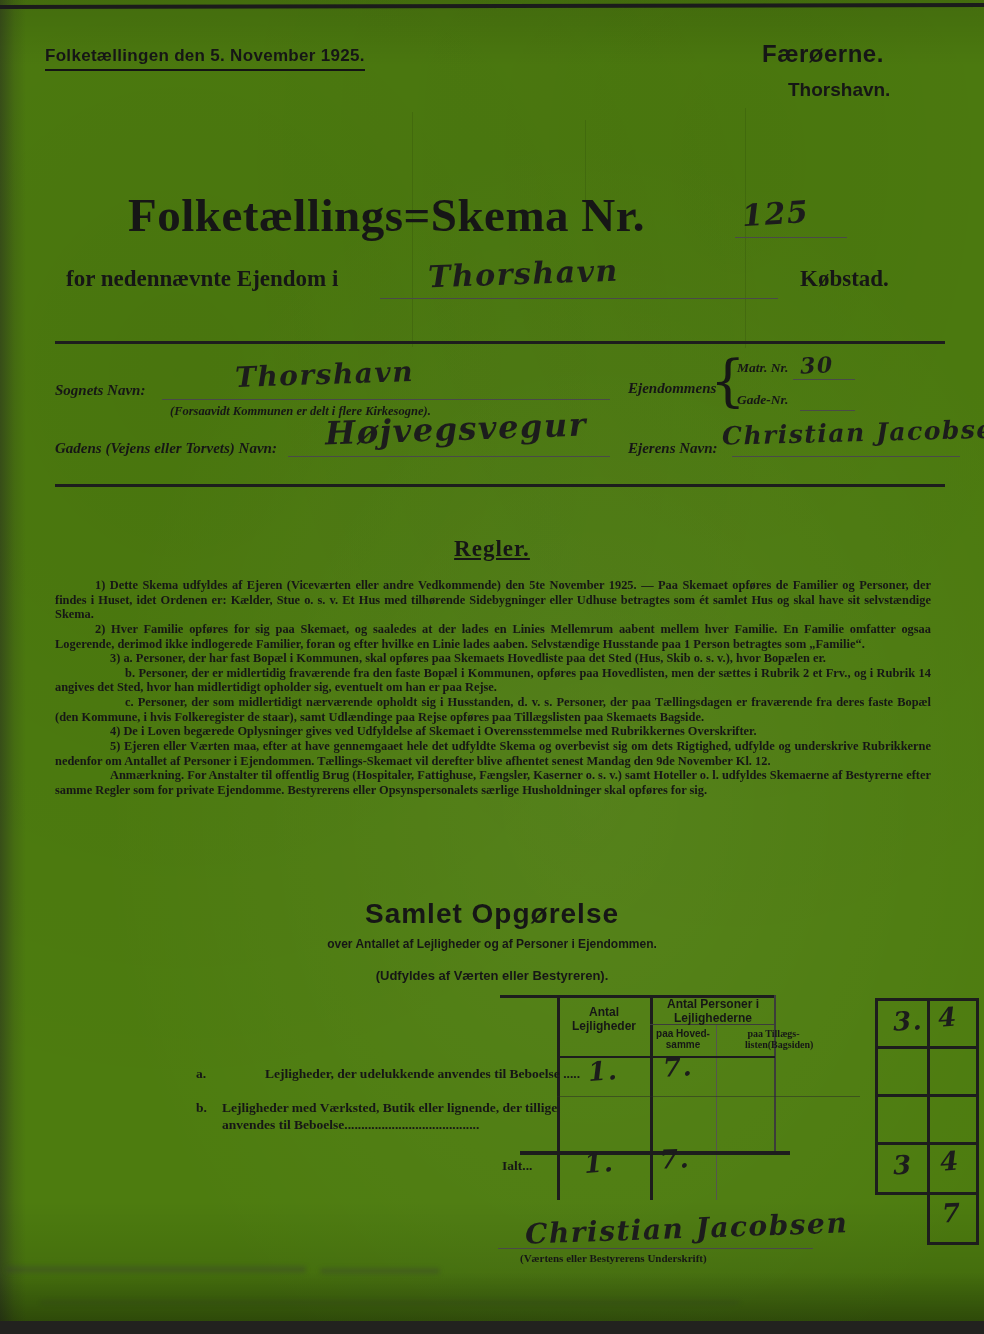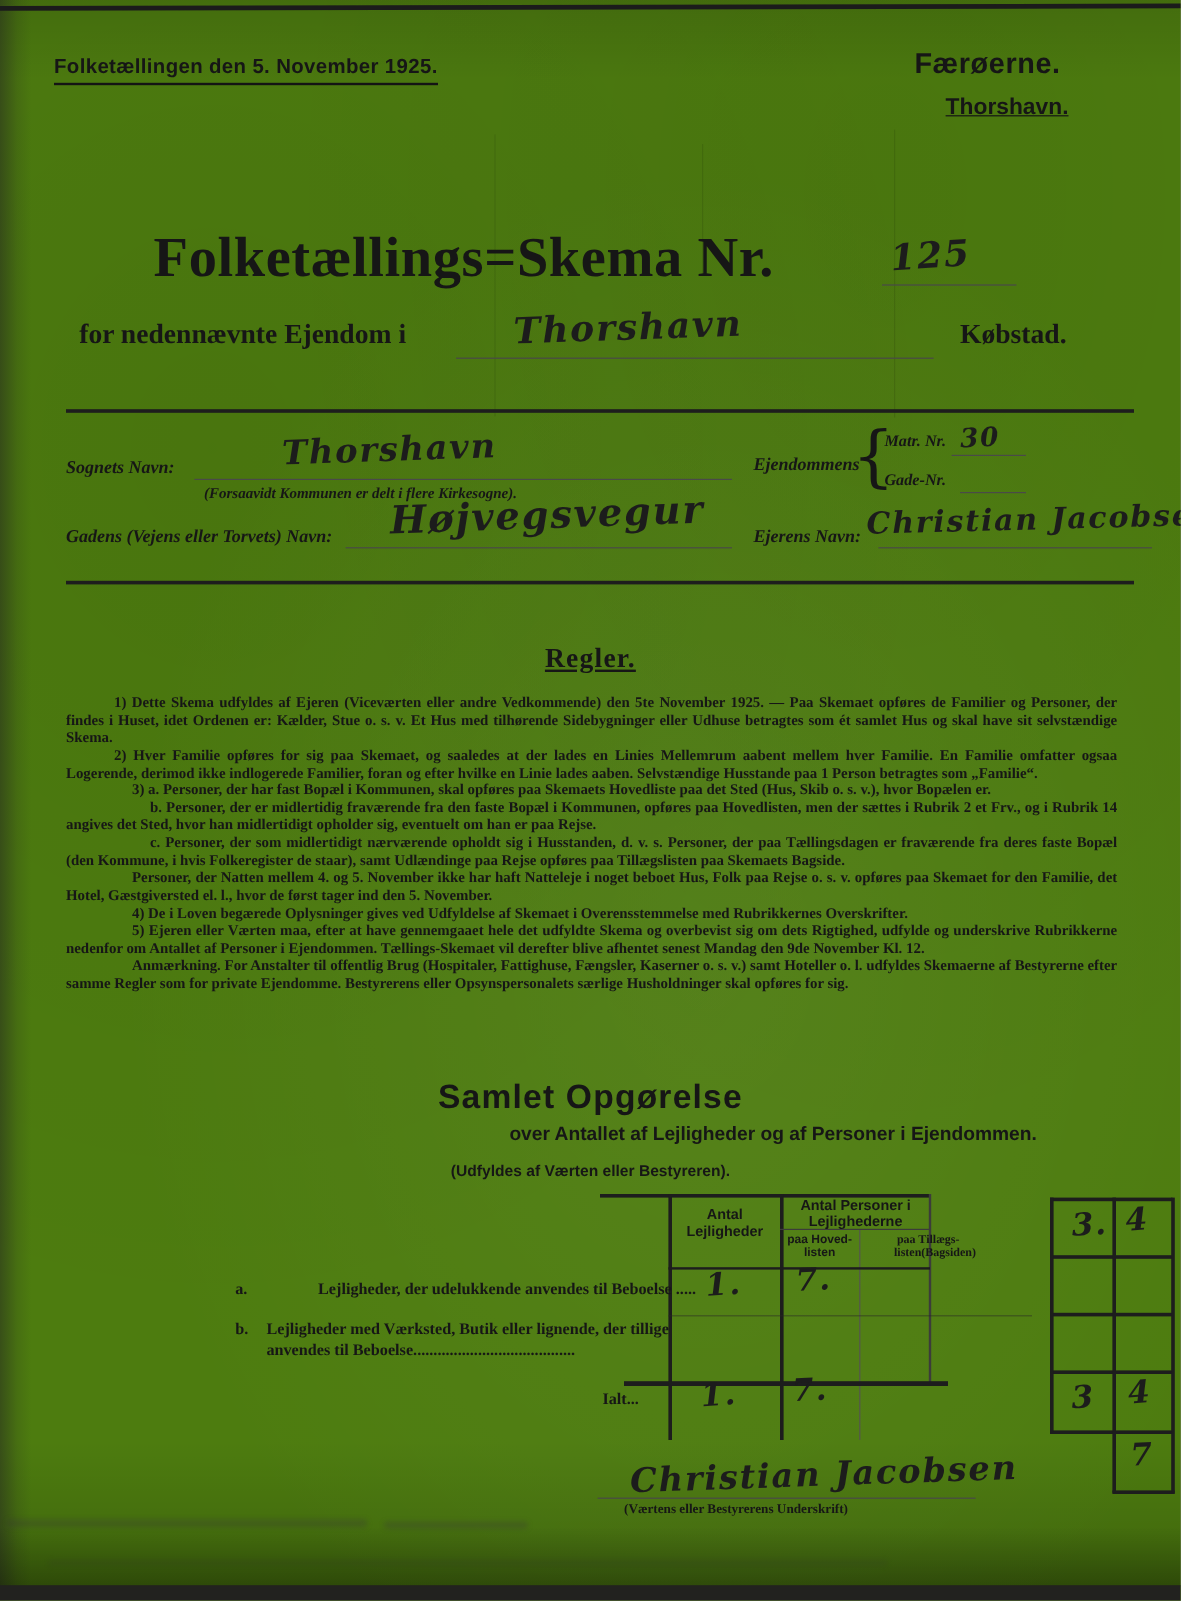--- a/index.html
+++ b/index.html
@@ -23,40 +23,40 @@
   .sans{font-family:"Liberation Sans",sans-serif;}
   .b{font-weight:bold;}
   .i{font-style:italic;}
   .line{position:absolute;background:#4a4a48;height:1px;}
   .rule{position:absolute;background:#1d1d1d;}
   .hand{font-family:"DejaVu Serif",serif;font-style:italic;font-weight:bold;color:#1c1c1c;
         letter-spacing:1.5px;white-space:nowrap;}
 
   .hdr-left{left:45px;top:46px;font-size:17px;border-bottom:2.5px solid #141414;padding-bottom:3px;letter-spacing:0.3px;}
   .hdr-r1{left:762px;top:40px;font-size:24px;letter-spacing:0.5px;}
-  .hdr-r2{left:788px;top:79px;font-size:19px;text-decoration:underline;}
+  .hdr-r2{left:788px;top:79px;font-size:19px;}
 
   .title{left:128px;top:188px;font-size:47px;font-weight:bold;letter-spacing:0.5px;white-space:nowrap;}
   .title-num{left:742px;top:196px;font-size:30px;transform:rotate(-4deg);}
   .sub-pre{left:66px;top:266px;font-size:23px;}
   .sub-val{left:428px;top:256px;font-size:30px;transform:rotate(-2deg);}
   .sub-suf{left:800px;top:266px;font-size:23px;}
 
   .fld{font-size:15px;}
   .fld-note{font-size:12.5px;}
   .brace{font-size:56px;font-weight:normal;font-family:"DejaVu Serif",serif;}
   .mg{font-size:13.5px;}
 
   .regler-h{left:0;top:536px;width:984px;text-align:center;font-size:23px;letter-spacing:1px;text-decoration:underline;}
   .rules{left:55px;top:578px;width:876px;font-size:12.4px;line-height:1.18;font-weight:bold;text-align:justify;}
   .rules p{margin:0;}
   .ind40{text-indent:40px;} .ind55{text-indent:55px;} .ind70{text-indent:70px;}
 
   .sum-h1{left:182px;top:898px;width:620px;text-align:center;font-size:28px;letter-spacing:1px;}
-  .sum-h2{left:120px;top:937px;width:744px;text-align:right;font-size:16px;}
+  .sum-h2{left:120px;top:937px;width:744px;text-align:center;font-size:12px;}
   .sum-h3{left:182px;top:968px;width:620px;text-align:center;font-size:13px;}
 
   .th{font-size:12px;line-height:1.15;text-align:center;}
   .ths{font-size:10px;line-height:1.1;text-align:center;}
   .rowlbl{font-size:13.5px;line-height:1.25;}
   .digit{font-size:26px;}
 
   .sig-cap{font-size:11px;}
 </style>
 </head>
@@ -109,21 +109,20 @@
 
   <div class="rule" style="left:55px;top:484px;width:890px;height:3px;"></div>
 
   <div class="abs b regler-h">Regler.</div>
   <div class="abs rules">
     <p class="ind40">1) Dette Skema udfyldes af Ejeren (Viceværten eller andre Vedkommende) den 5te November 1925. — Paa Skemaet opføres de Familier og Personer, der findes i Huset, idet Ordenen er: Kælder, Stue o. s. v.  Et Hus med tilhørende Sidebygninger eller Udhuse betragtes som ét samlet Hus og skal have sit selvstændige Skema.</p>
     <p class="ind40">2) Hver Familie opføres for sig paa Skemaet, og saaledes at der lades en Linies Mellemrum aabent mellem hver Familie.  En Familie omfatter ogsaa Logerende, derimod ikke indlogerede Familier, foran og efter hvilke en Linie lades aaben.  Selvstændige Husstande paa 1 Person betragtes som „Familie“.</p>
     <p class="ind55">3) a. Personer, der har fast Bopæl i Kommunen, skal opføres paa Skemaets Hovedliste paa det Sted (Hus, Skib o. s. v.), hvor Bopælen er.</p>
     <p class="ind70">b. Personer, der er midlertidig fraværende fra den faste Bopæl i Kommunen, opføres paa Hovedlisten, men der sættes i Rubrik 2 et Frv., og i Rubrik 14 angives det Sted, hvor han midlertidigt opholder sig, eventuelt om han er paa Rejse.</p>
     <p class="ind70">c. Personer, der som midlertidigt nærværende opholdt sig i Husstanden, d. v. s. Personer, der paa Tællingsdagen er fraværende fra deres faste Bopæl (den Kommune, i hvis Folkeregister de staar), samt Udlændinge paa Rejse opføres paa Tillægslisten paa Skemaets Bagside.</p>
-    <p class="ind55">Personer, der Natten mellem 4. og 5. November ikke har haft Natteleje i noget beboet Hus, Folk paa Rejse o. s. v. opføres paa Skemaet for den Familie, det Hotel, Gæstgiversted el. l., hvor de først tager ind den 5. November.</p>
     <p class="ind55">4) De i Loven begærede Oplysninger gives ved Udfyldelse af Skemaet i Overensstemmelse med Rubrikkernes Overskrifter.</p>
     <p class="ind55">5) Ejeren eller Værten maa, efter at have gennemgaaet hele det udfyldte Skema og overbevist sig om dets Rigtighed, udfylde og underskrive Rubrikkerne nedenfor om Antallet af Personer i Ejendommen.  Tællings-Skemaet vil derefter blive afhentet senest Mandag den 9de November Kl. 12.</p>
     <p class="ind55">Anmærkning.  For Anstalter til offentlig Brug (Hospitaler, Fattighuse, Fængsler, Kaserner o. s. v.) samt Hoteller o. l. udfyldes Skemaerne af Bestyrerne efter samme Regler som for private Ejendomme.  Bestyrerens eller Opsynspersonalets særlige Husholdninger skal opføres for sig.</p>
   </div>
 
   <div class="abs sans b sum-h1">Samlet Opgørelse</div>
   <div class="abs sans b sum-h2">over Antallet af Lejligheder og af Personer i Ejendommen.</div>
   <div class="abs sans b sum-h3">(Udfyldes af Værten eller Bestyreren).</div>
 
   <div class="rule" style="left:500px;top:995px;width:275px;height:3px;"></div>
@@ -131,21 +130,21 @@
   <div class="rule" style="left:650px;top:995px;width:2.5px;height:205px;"></div>
   <div class="rule" style="left:716px;top:1024px;width:1px;height:176px;background:#55554f;"></div>
   <div class="rule" style="left:774px;top:995px;width:1.5px;height:157px;background:#3c3c3a;"></div>
   <div class="rule" style="left:650px;top:1024px;width:125px;height:1px;background:#3c3c3a;"></div>
   <div class="rule" style="left:557px;top:1056px;width:218px;height:2px;"></div>
   <div class="line" style="left:557px;top:1096px;width:303px;background:rgba(40,40,38,0.5);"></div>
   <div class="rule" style="left:520px;top:1151px;width:270px;height:3.5px;"></div>
 
   <div class="abs sans b th" style="left:560px;top:1006px;width:88px;">Antal Lejligheder</div>
   <div class="abs sans b th" style="left:652px;top:998px;width:122px;">Antal Personer i Lejlighederne</div>
-  <div class="abs sans b ths" style="left:652px;top:1028px;width:62px;">paa Hoved- listen</div>
+  <div class="abs sans b ths" style="left:652px;top:1028px;width:62px;">paa Hoved- samme</div>
   <div class="abs sans b ths" style="left:745px;top:1028px;width:57px;font-family:Liberation Serif, serif;">paa Tillægs- listen(Bagsiden)</div>
 
   <div class="abs b rowlbl" style="left:196px;top:1066px;">a.</div>
   <div class="abs b rowlbl" style="left:222px;top:1066px;width:335px;margin-left:43px;">Lejligheder, der udelukkende anvendes til Beboelse .....</div>
   <div class="abs hand digit" style="left:588px;top:1056px;transform:rotate(-4deg);">1.</div>
   <div class="abs hand digit" style="left:663px;top:1052px;transform:rotate(-3deg);">7.</div>
 
   <div class="abs b rowlbl" style="left:196px;top:1100px;">b.</div>
   <div class="abs b rowlbl" style="left:222px;top:1100px;width:340px;">Lejligheder med Værksted, Butik eller lignende, der tillige anvendes til Beboelse........................................</div>
 

